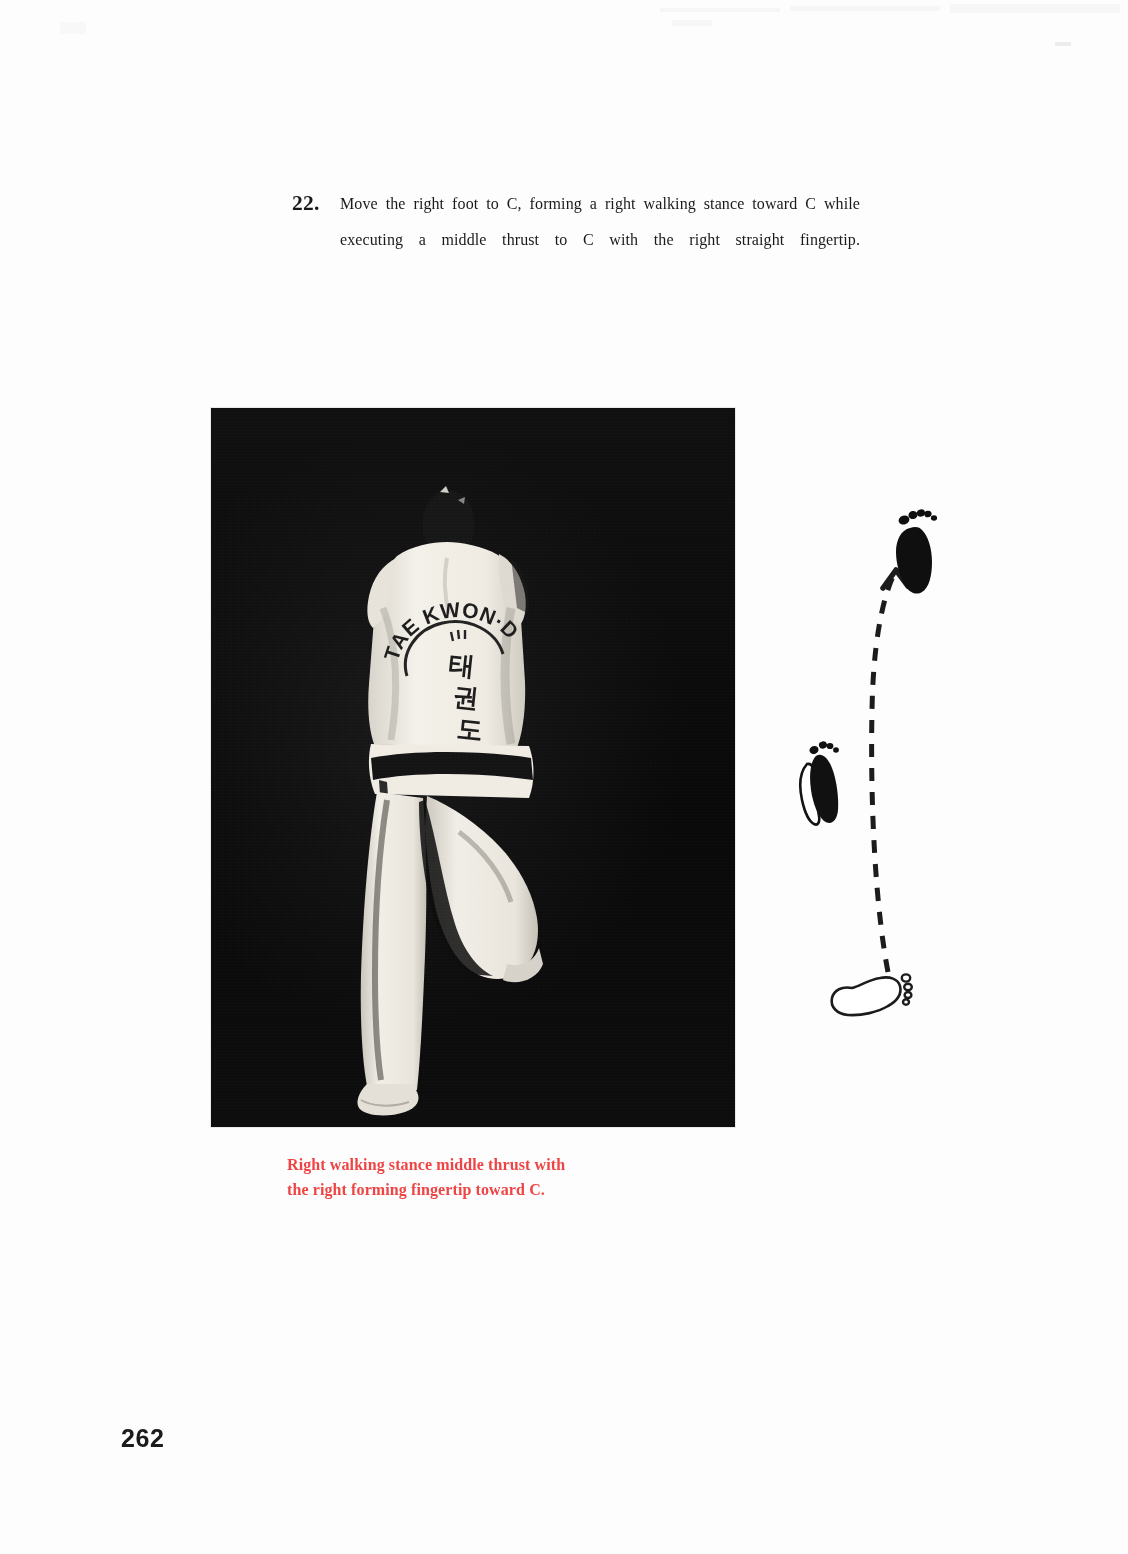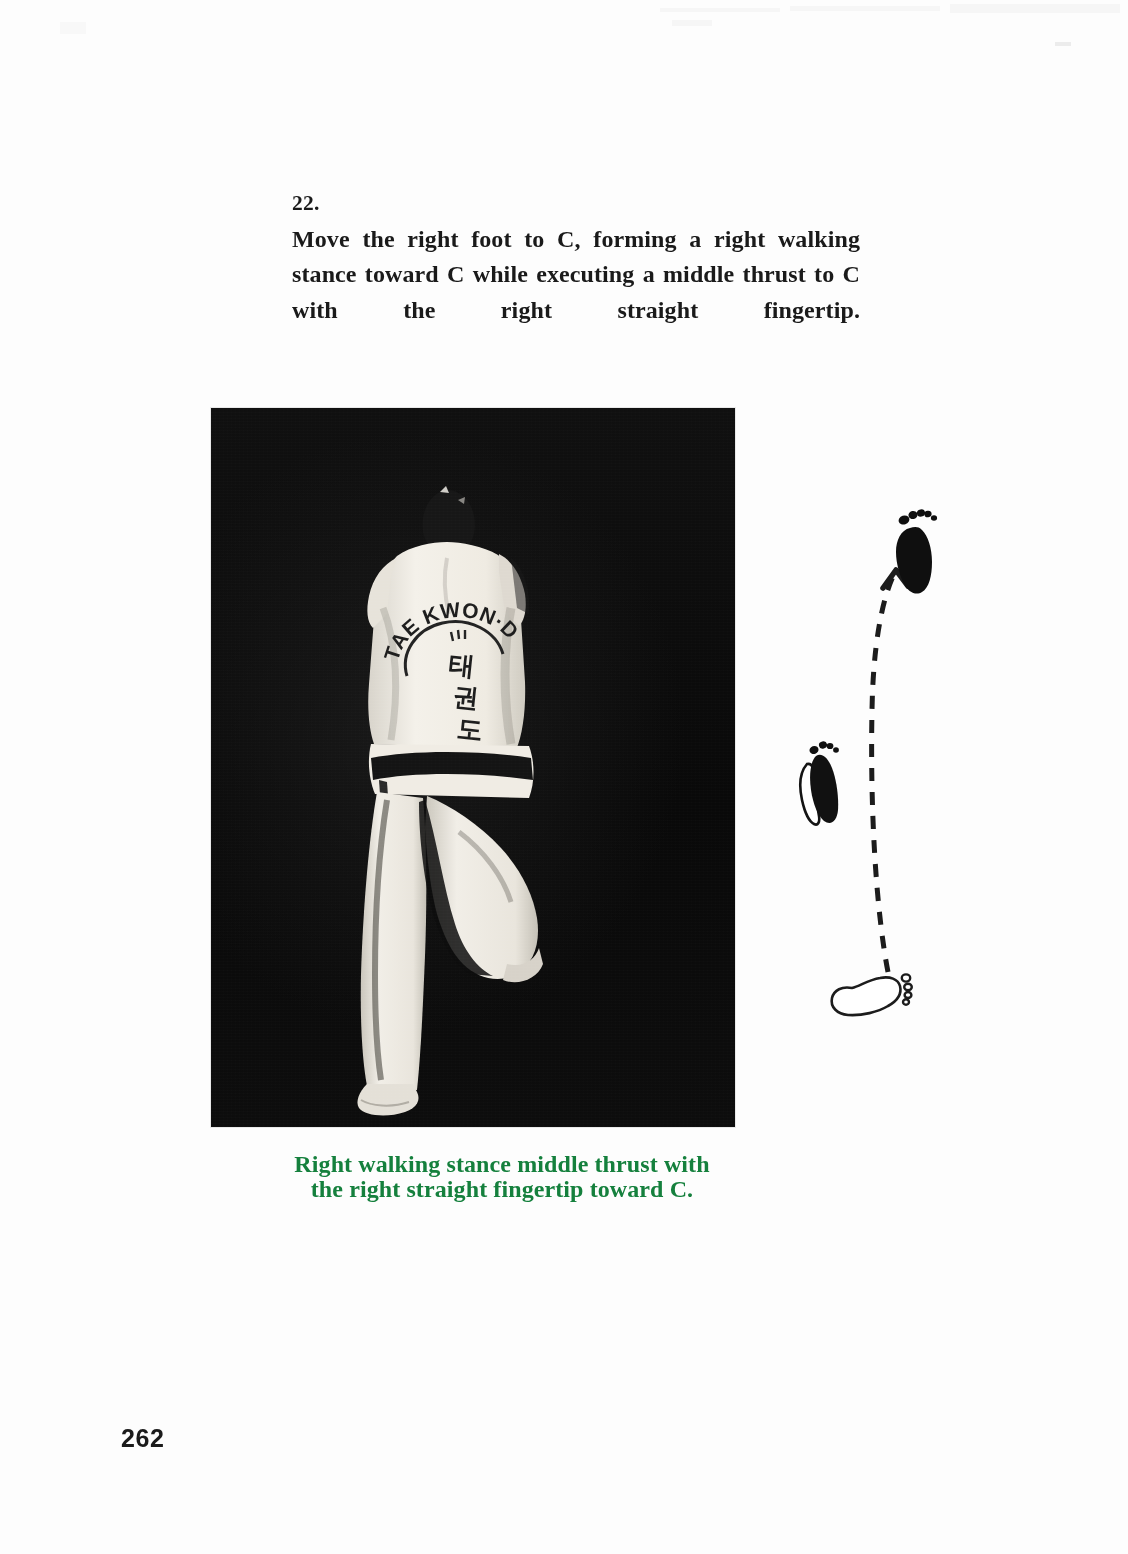--- a/index.html
+++ b/index.html
@@ -31,35 +31,34 @@
   .sa6 { left: 60px;  top: 22px; width: 26px;  height: 12px; background:#f4f4f4; }
 
   
   #instruction {
     position: absolute;
     left: 292px;
     top: 186px;
     width: 568px;
     display: flex;
     align-items: flex-start;
-    flex-direction: column;
   }
   #instruction .num {
     flex: 0 0 auto;
     width: 48px;
     font-size: 21.5px;
     font-weight: bold;
     color: #1a1a1a;
     line-height: 35.5px;
     letter-spacing: .2px;
   }
   #instruction .body {
     flex: 1 1 auto;
-    font-size: 24px;
-    font-weight: bold;
+    font-size: 16px;
+    font-weight: normal;
     color: #1a1a1a;
     line-height: 35.5px;
     text-align: justify;
     text-justify: inter-word;
     letter-spacing: .1px;
     word-spacing: .5px;
   }
   #instruction .body::after {
     content: "";
     display: inline-block;
@@ -107,26 +106,25 @@
     font-weight: bold;
     fill: #1d1d1d;
   }
 
   
   #caption {
     position: absolute;
     left: 287px;
     top: 1152px;
     width: 430px;
-    font-size: 24px;
+    font-size: 16px;
     font-weight: bold;
     line-height: 25px;
-    color: #15803d;
+    color: #ef4444;
     letter-spacing: .1px;
-    text-align: center;
   }
 
   
   #footwork {
     position: absolute;
     left: 780px;
     top: 480px;
     width: 190px;
     height: 570px;
   }
@@ -250,21 +248,21 @@
       <path d="M150,692 C160,698 180,700 198,694" stroke="#8f8b82" stroke-width="2" fill="none" opacity=".6"></path>
 
       <path d="M296,556 C312,560 324,552 328,540 L332,556 C326,572 306,578 292,572 Z" fill="#d7d2c9"></path>
     </svg>
 
     <div class="grain"></div>
   </div>
 
   <div id="caption">
     <span>Right walking stance middle thrust with</span><br>
-    <span>the right straight fingertip toward C.</span>
+    <span>the right forming fingertip toward C.</span>
   </div>
 
   <div id="footwork">
     <svg viewBox="0 0 190 570" width="190" height="570">
 
       <path d="M108,492 C96,430 90,330 92,230 C93,170 101,120 115,92" fill="none" stroke="#1c1c1c" stroke-width="5" stroke-dasharray="13 11" stroke-linecap="butt"></path>
 
       <path d="M103,108 L116,90 L128,106" fill="none" stroke="#1c1c1c" stroke-width="5.5" stroke-linecap="round" stroke-linejoin="round"></path>
 
       <g>

